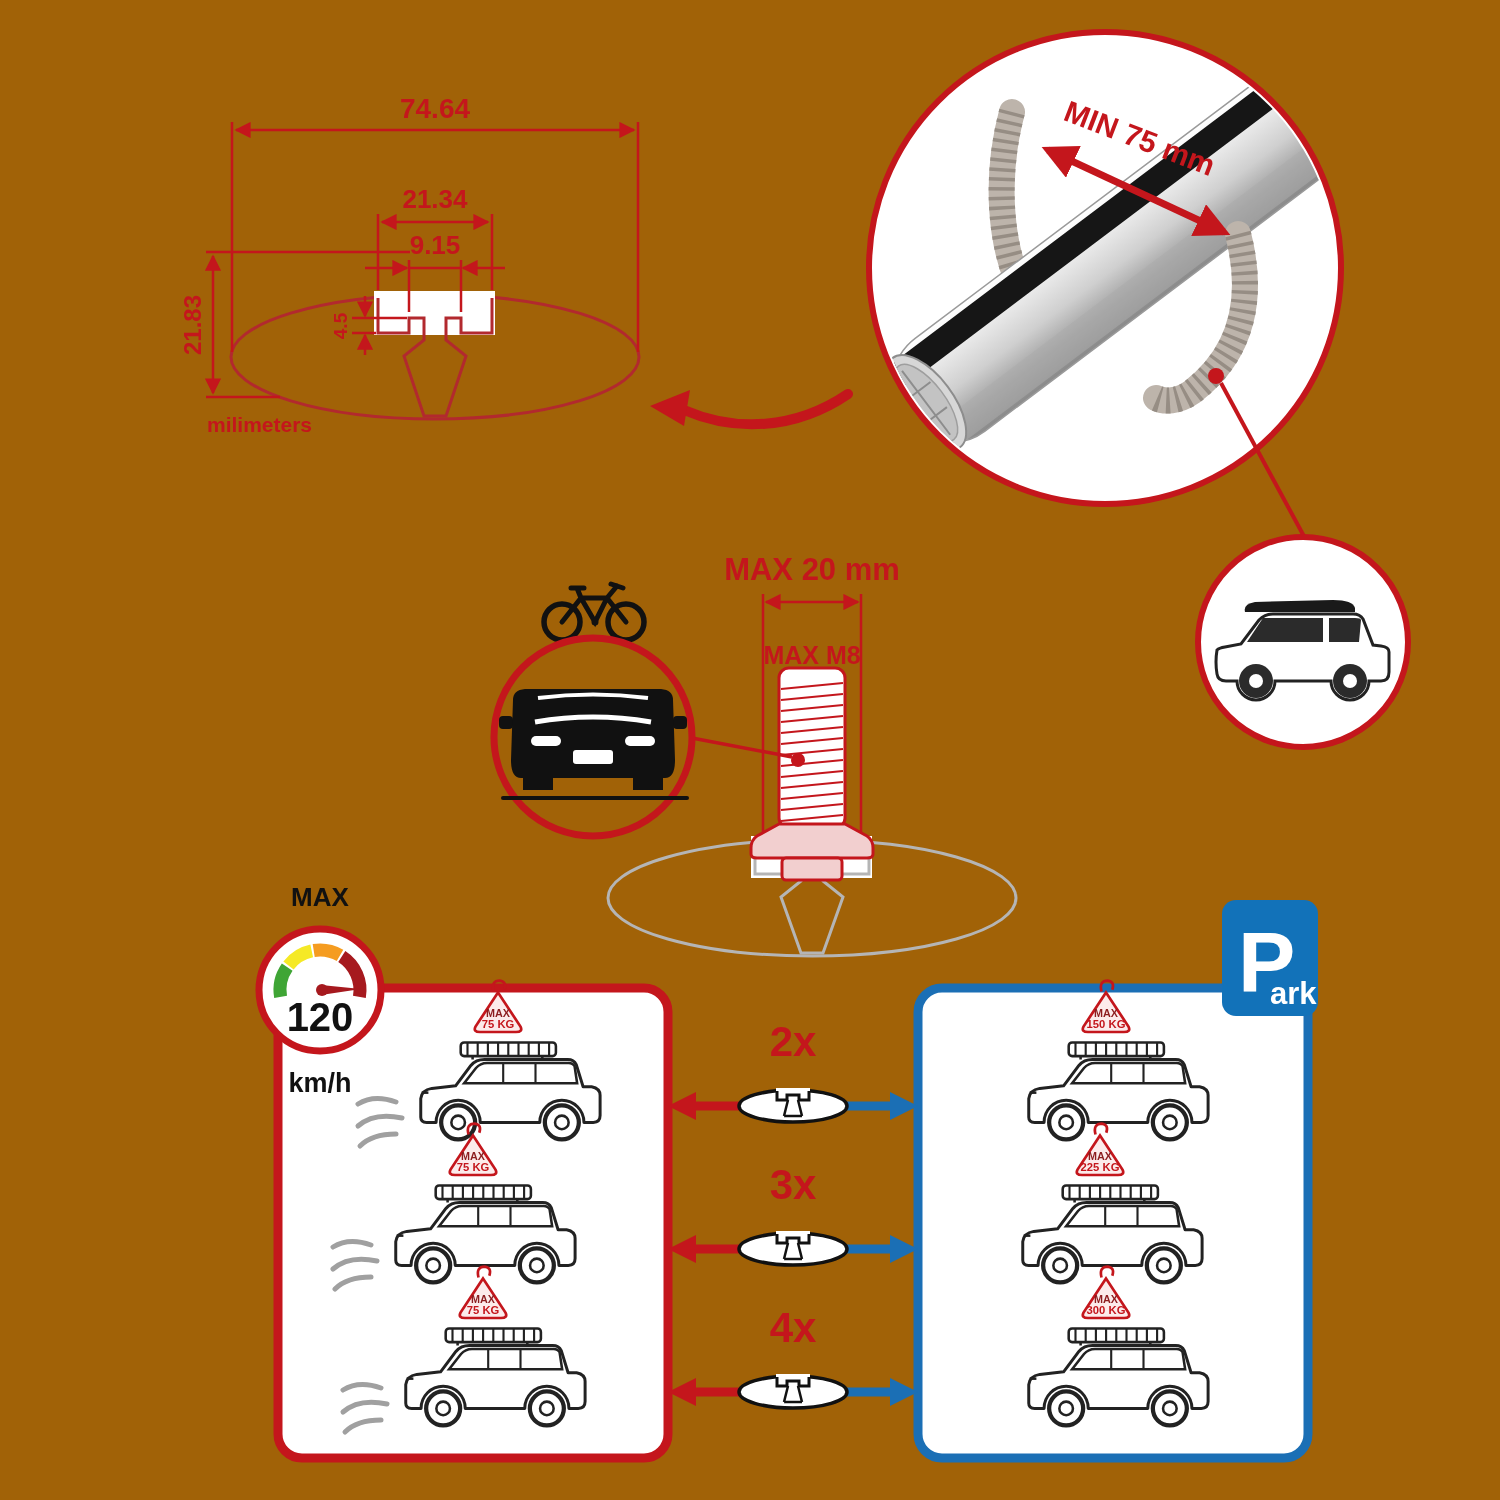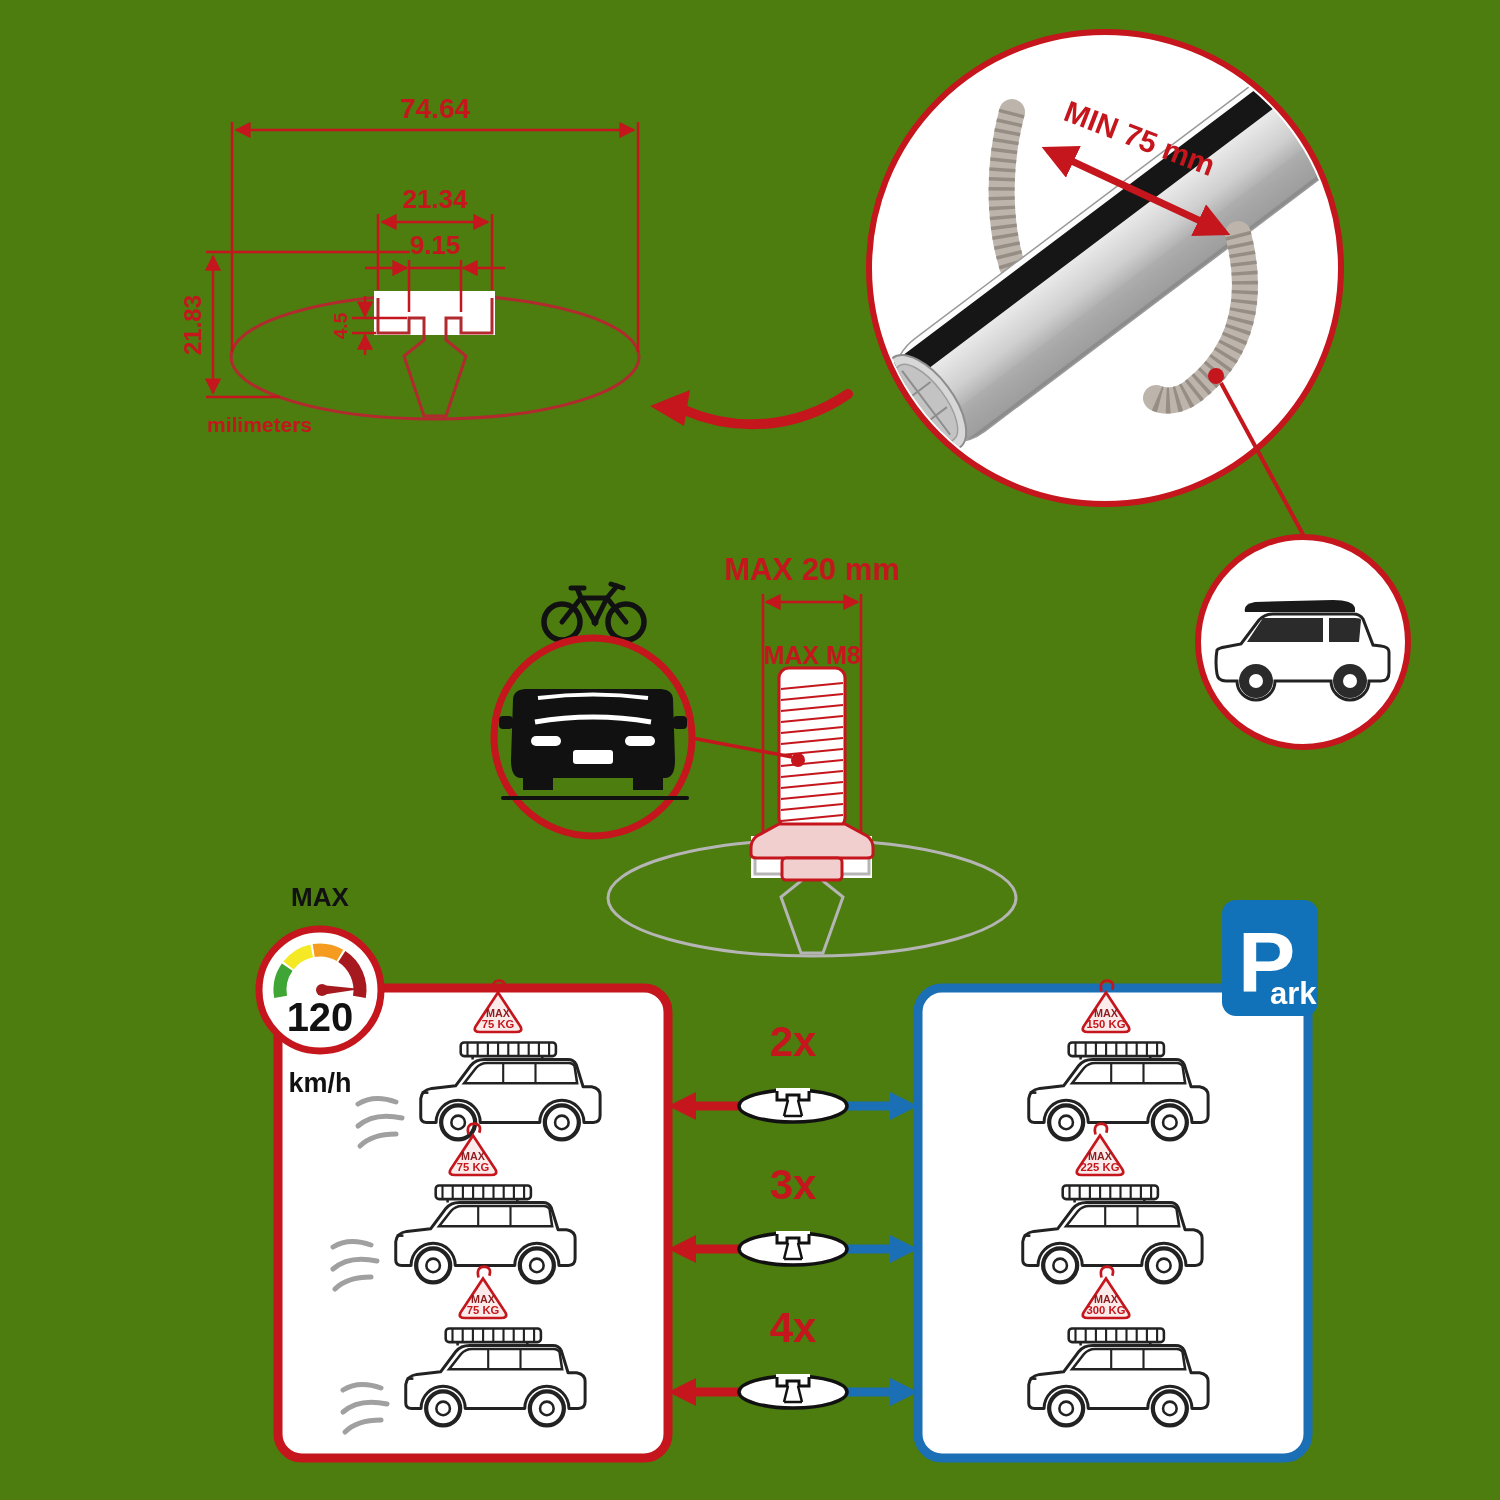--- a/index.html
+++ b/index.html
@@ -1,16 +1,16 @@
 <!DOCTYPE html>
 <html><head>
 <meta charset="utf-8">
 <style>
   html,body{margin:0;padding:0;background:#ffffff;}
-  #stage{position:relative;width:1500px;height:1500px;background:#4d7c0f;overflow:hidden;}
+  #stage{position:relative;width:1500px;height:1500px;background:#a16207;overflow:hidden;}
   svg{display:block;}
   text{font-family:"Liberation Sans", sans-serif;font-weight:700;}
 </style>
 </head>
 <body>
 
 <div id="stage">
 <svg width="1500" height="1500" viewBox="0 0 1500 1500">
   <defs>
     <marker id="dimArrow" viewBox="0 0 10 10" refX="9" refY="5" markerWidth="6.5" markerHeight="6.5" orient="auto-start-reverse">

